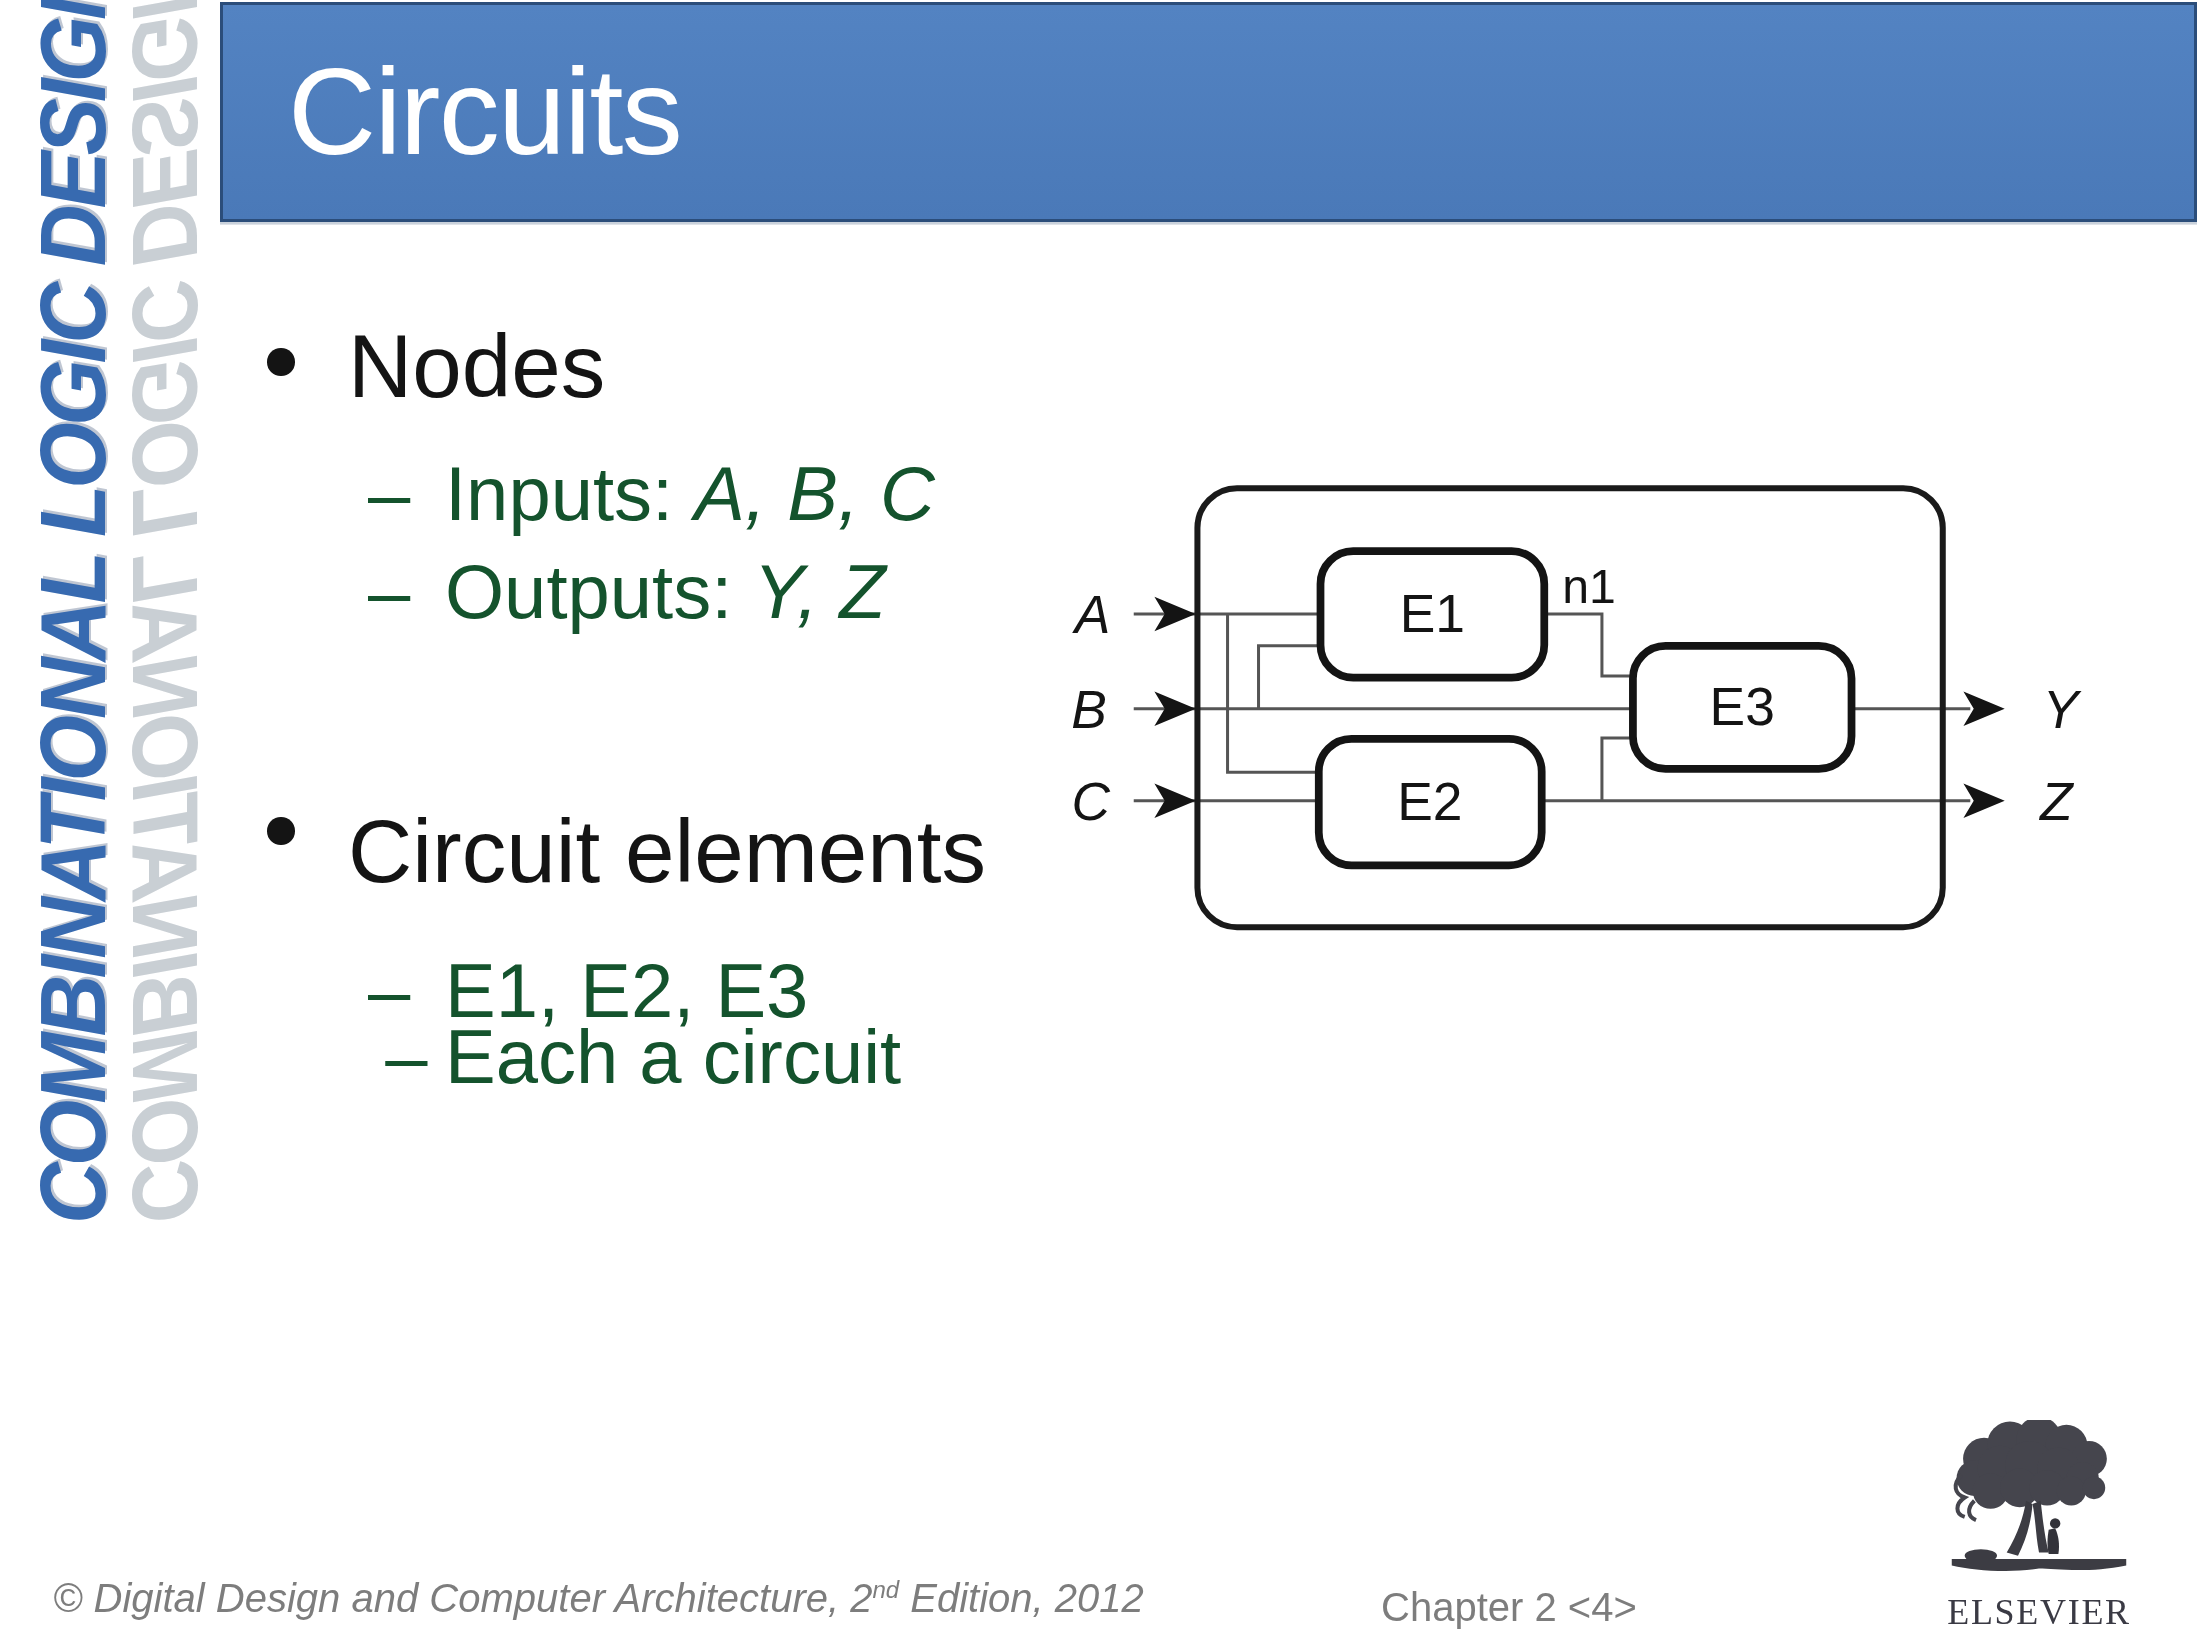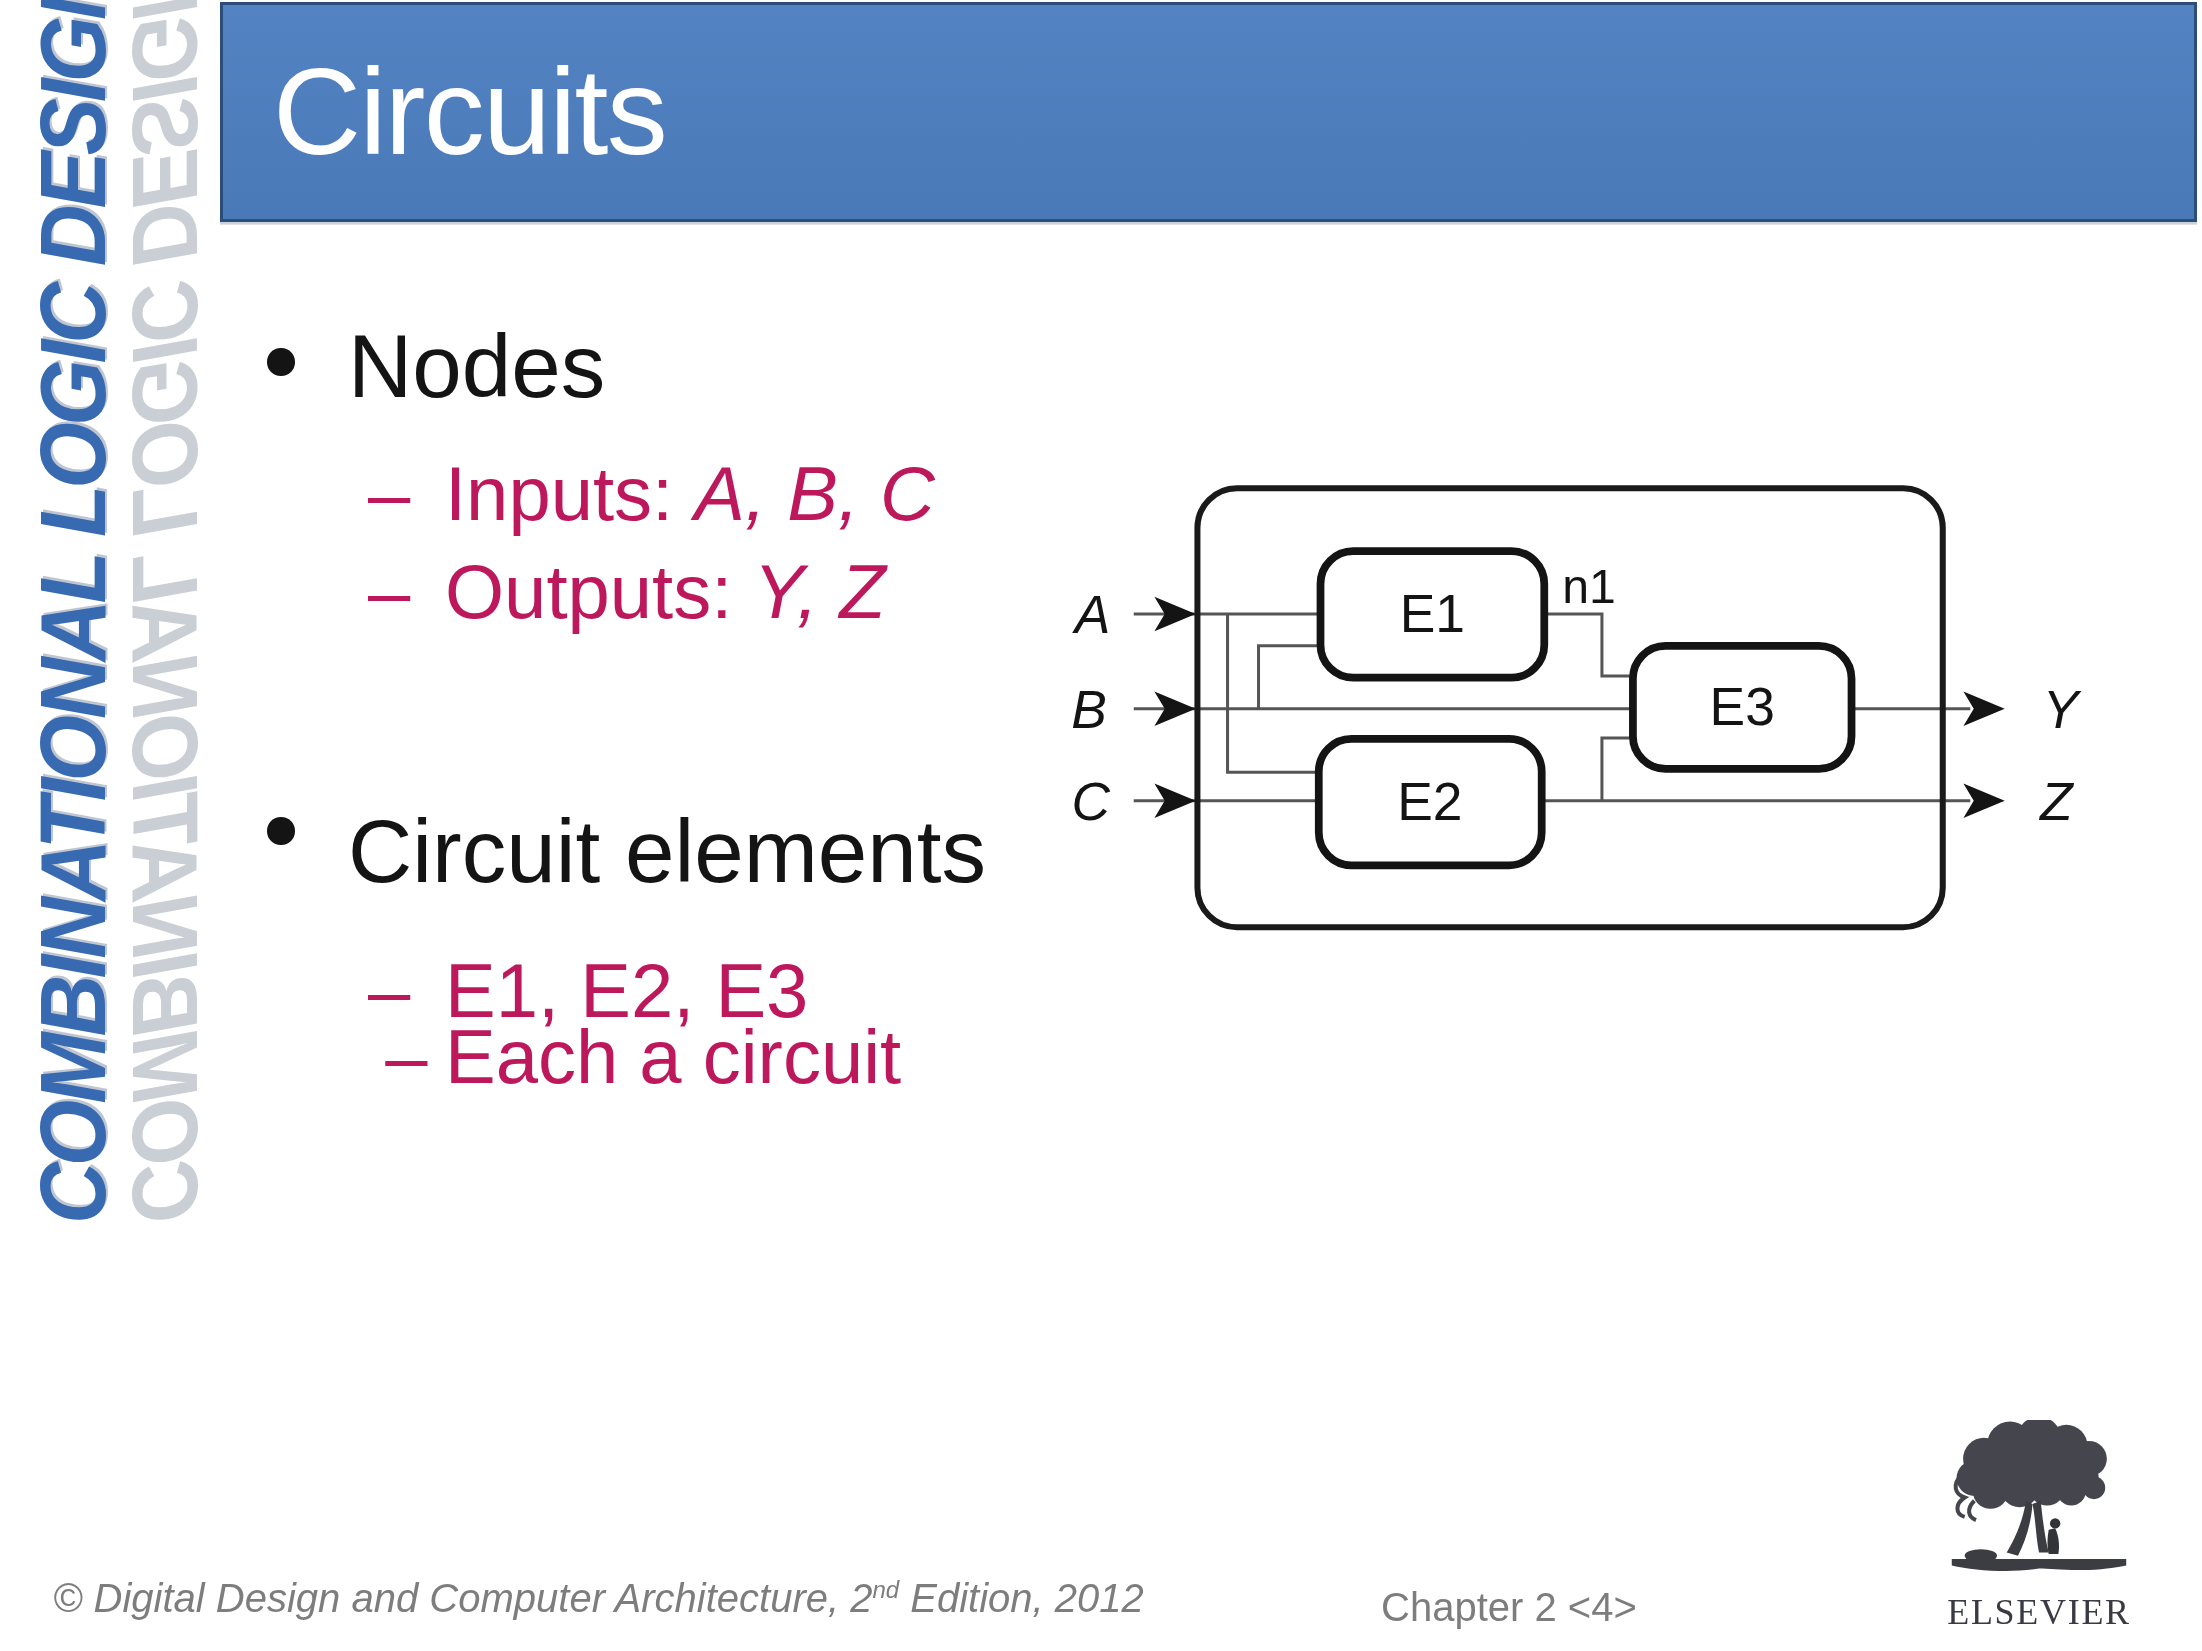--- a/index.html
+++ b/index.html
@@ -10,21 +10,21 @@
 
   
   .header-bar {
     position:absolute; left:220px; top:1.7px; width:1977px; height:220px;
     background:linear-gradient(180deg,#5383c2 0%,#4a79b8 100%);
     border:3.4px solid #2b4d7a; box-sizing:border-box;
     display:flex; align-items:center;
     box-shadow:0 2.6px 0 rgba(40,70,110,0.25);
   }
   .header-title {
-    padding-left:50px; font-size:122px; line-height:1; color:#ffffff;
+    padding-left:65px; font-size:122px; line-height:1; color:#ffffff;
     letter-spacing:-1.7px;
   }
 
   
   .vtext, .vtext-refl {
     position:absolute; left:119px; bottom:428px;
     transform-origin:0 100%;
     white-space:nowrap;
     font-style:italic; font-weight:700;
     font-size:92px; line-height:92px; letter-spacing:-4.3px;
@@ -36,21 +36,21 @@
     text-shadow:2.6px 1.7px 0 rgba(25,50,95,0.28);
   }
   .vtext-refl {
     transform:rotate(-90deg) scaleY(-1) scaleX(0.93);
     color:#a9b2ba; opacity:0.62;
   }
 
   
   .dot { position:absolute; width:27.5px; height:27.5px; border-radius:50%; background:#141414; }
   .lvl1 { position:absolute; left:348px; font-size:89px; line-height:1.1; color:#141414; }
-  .lvl2 { position:absolute; left:368px; font-size:76px; line-height:1.1; color:#be185d; white-space:nowrap; }
+  .lvl2 { position:absolute; left:368px; font-size:76px; line-height:1.1; color:#14532d; white-space:nowrap; }
   .lvl2 .dash { display:inline-block; width:77px; }
   .em { font-style:italic; }
 
   
   .diagram { position:absolute; left:1058px; top:465px; width:1050px; height:508px; }
   .diagram svg { display:block; }
   .wire { stroke:#555555; stroke-width:3.5; fill:none; }
   .ebox { fill:#ffffff; stroke:#141414; stroke-width:9; }
   .obox { fill:none; stroke:#1a1a1a; stroke-width:7; }
   .arrow { fill:#141414; stroke:none; }

